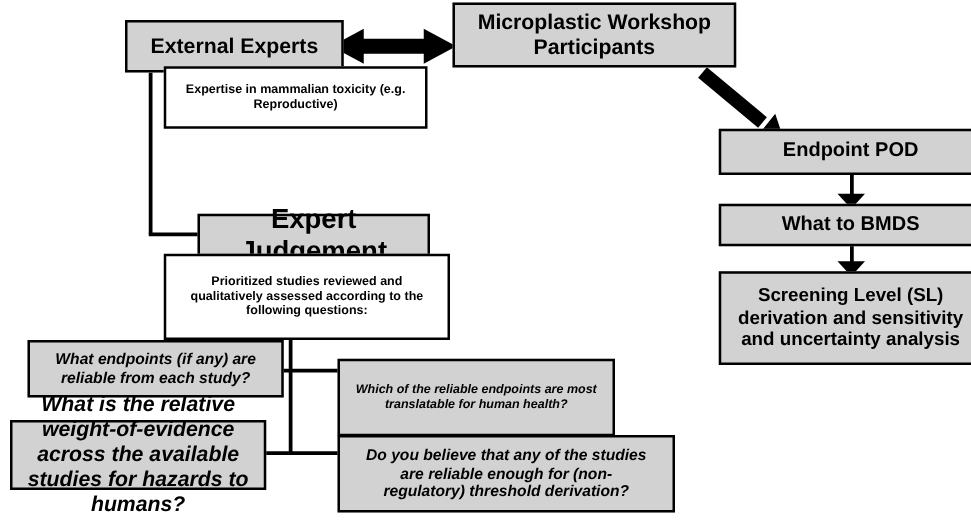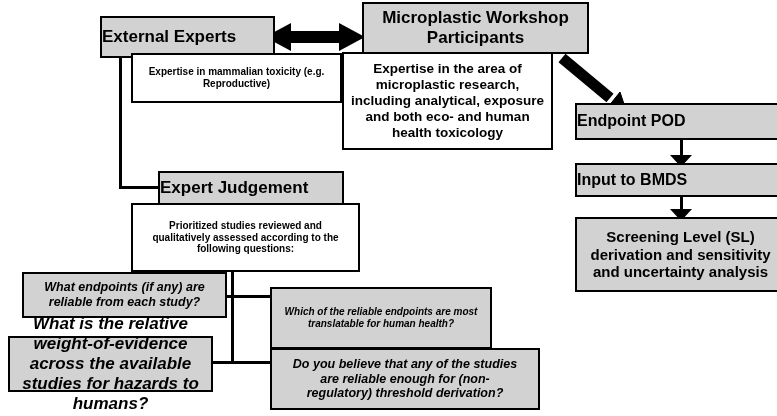--- a/index.html
+++ b/index.html
@@ -14,20 +14,21 @@
     background: #ffffff;
     font-family: "Liberation Sans", sans-serif;
     overflow: hidden;
   }
   .box {
     position: absolute;
     box-sizing: border-box;
     border: 2px solid #000000;
     display: flex;
     align-items: center;
+    justify-content: center;
     text-align: center;
     line-height: 1.18;
     color: #000000;
   }
   .gray {
     background: #d2d2d2;
   }
   .white {
     background: #ffffff;
   }
@@ -92,25 +93,22 @@
   <div class="box gray title" style="left:100px; top:16px; width:175px; height:42px; font-size:17px;">
     <span>External Experts</span>
   </div>
   <div class="box white bold" style="left:131px; top:53px; width:211px; height:50px; font-size:10px; padding:2px 6px;">
     <span>Expertise in mammalian toxicity (e.g. Reproductive)</span>
   </div>
 
   <div class="box gray title" style="left:362px; top:2px; width:227px; height:52px; font-size:17px; padding:0 4px;">
     <span>Microplastic Workshop Participants</span>
   </div>
-  <div class="box white bold" style="left:342px; top:52px; width:211px; height:98px; font-size:13.5px; padding:2px 6px;">
-    <span>Expertise in the area of microplastic research, including analytical, exposure and both eco- and human health toxicology</span>
-  </div>
 
-  <div class="box gray title" style="left:158px; top:171px; width:186px; height:34px; font-size:17px;">
+  <div class="box gray title" style="left:158px; top:171px; width:186px; height:34px; font-size:22px;">
     <span>Expert Judgement</span>
   </div>
   <div class="box white bold" style="left:131px; top:203px; width:229px; height:69px; font-size:10px; padding:2px 6px;">
     <span>Prioritized studies reviewed and qualitatively assessed according to the following questions:</span>
   </div>
 
   <div class="box gray italic" style="left:8px; top:272px; width:205px; height:46px; font-size:12.5px; padding:2px 6px;margin-left:14px;">
     <span>What endpoints (if any) are reliable from each study?</span>
   </div>
 
@@ -124,20 +122,20 @@
 
   <div class="box gray italic" style="left:270px; top:348px; width:270px; height:62px; font-size:12.5px; padding:2px 20px;">
     <span>Do you believe that any of the studies are reliable enough for (non-regulatory) threshold derivation?</span>
   </div>
 
   <div class="box gray bold" style="left:575px; top:103px; width:211px; height:37px; font-size:16px;">
     <span>Endpoint POD</span>
   </div>
 
   <div class="box gray bold" style="left:575px; top:163px; width:211px; height:34px; font-size:16px;">
-    <span>Input to BMDS</span>
+    <span>What to BMDS</span>
   </div>
 
   <div class="box gray bold" style="left:575px; top:217px; width:211px; height:75px; font-size:15px; padding:2px 6px;">
     <span>Screening Level (SL) derivation and sensitivity and uncertainty analysis</span>
   </div>
 
 </div>
 
 </body></html>

